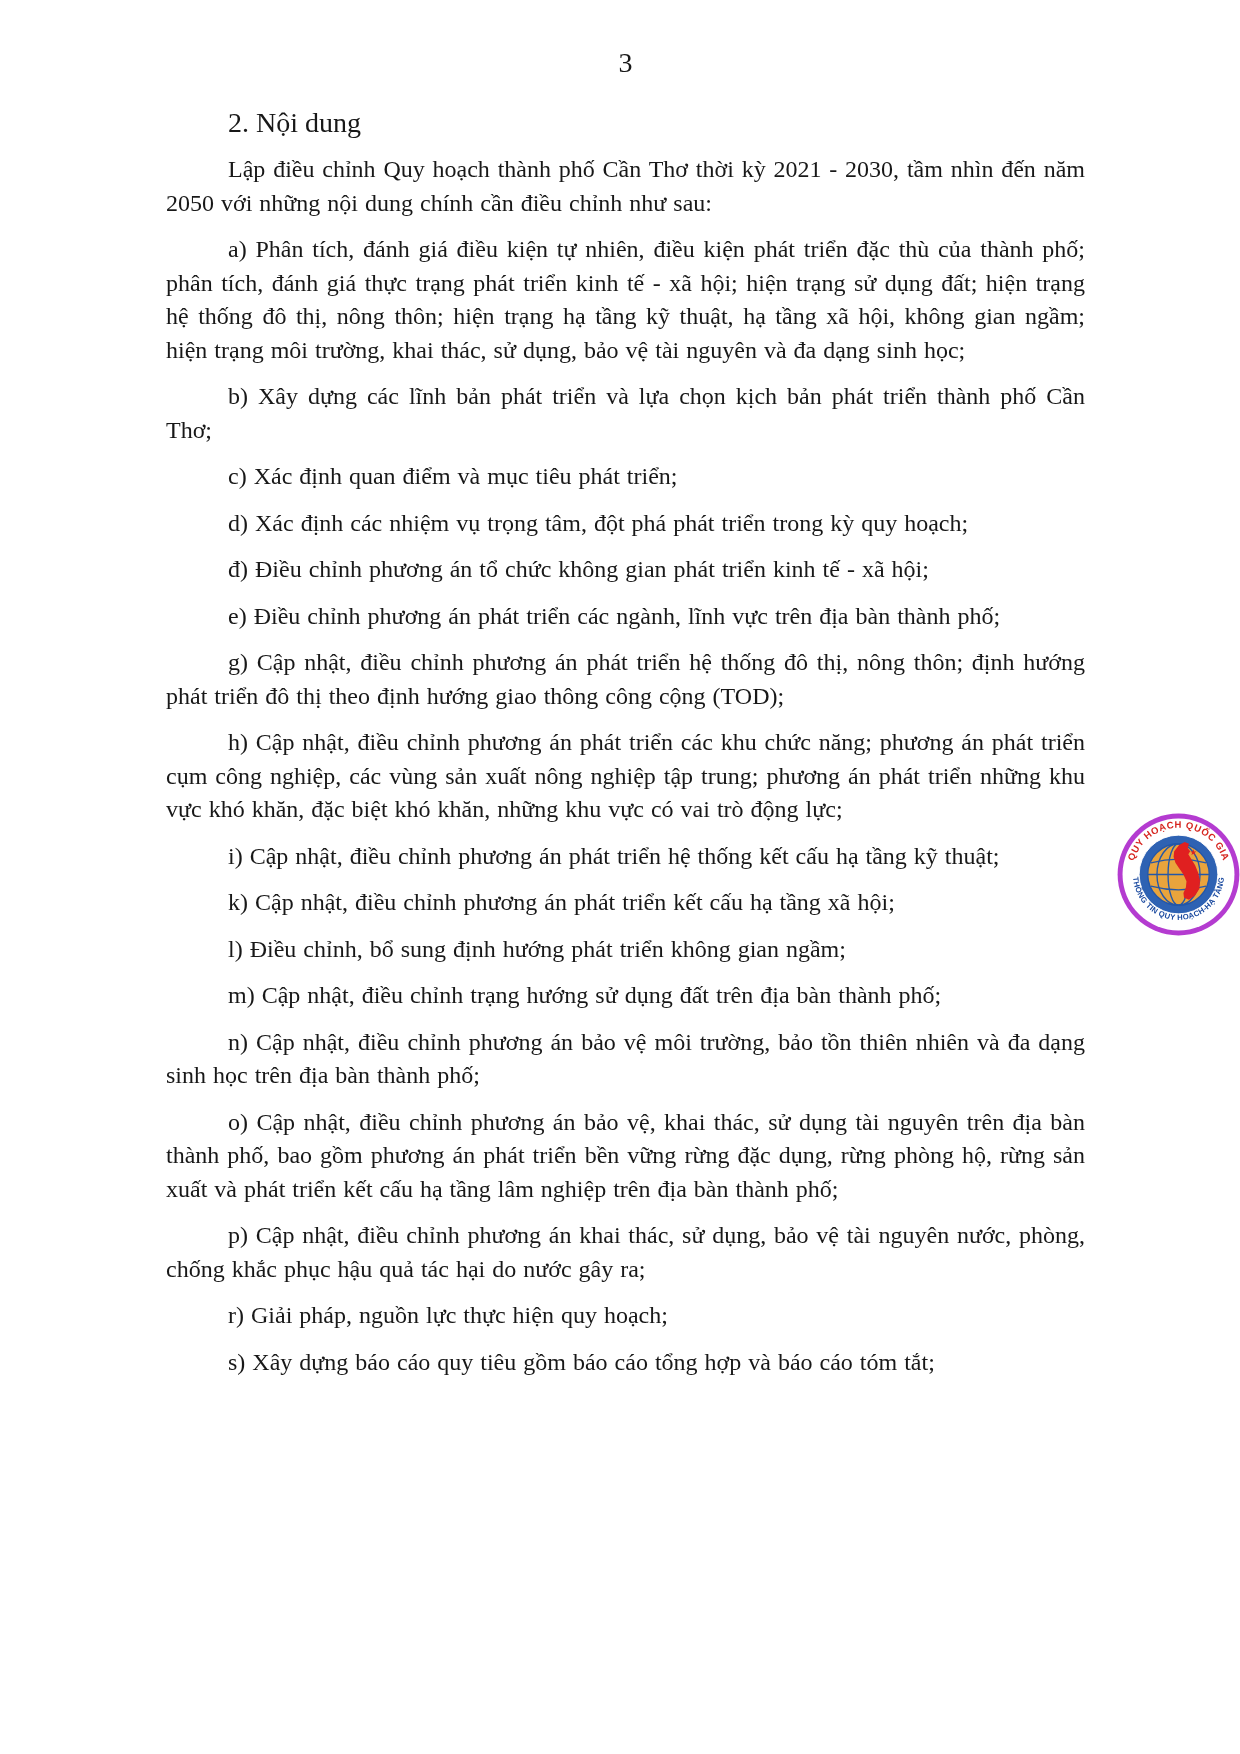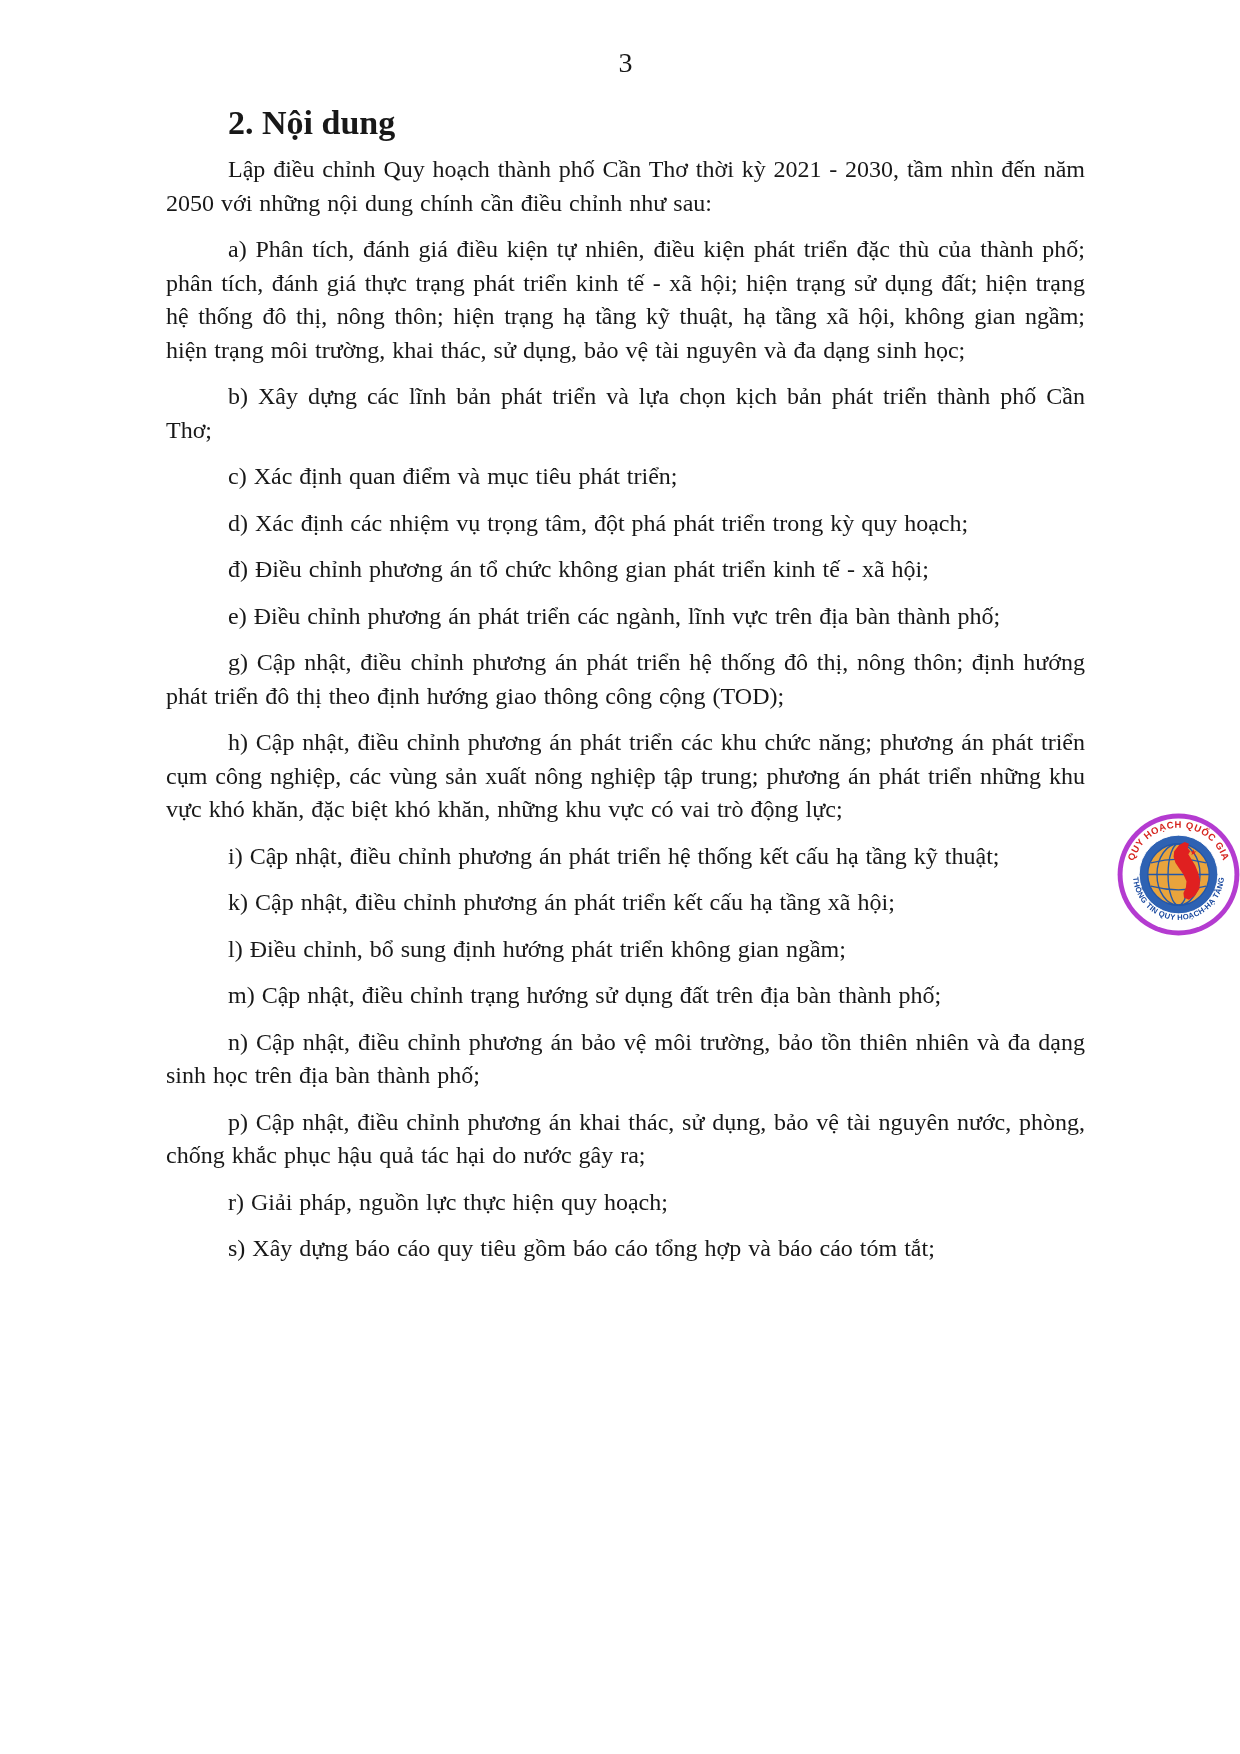--- a/index.html
+++ b/index.html
@@ -24,23 +24,23 @@
   }
   .page-number{
     margin-top:46px;
     text-align:center;
     font-size:28px;
     line-height:34px;
   }
   .heading{
     margin:26px 0 0 0;
     padding-left:62px;
-    font-size:34px;
+    font-size:28px;
     line-height:34px;
-    font-weight:bold;
+    font-weight:normal;
   }
   .para{
     margin:13px 0 0 0;
     font-size:24px;
     line-height:33.5px;
     text-align:justify;
     text-indent:62px;
     word-spacing:1px;
   }
   .stamp{
@@ -72,20 +72,21 @@
     <p class="para">d) Xác định các nhiệm vụ trọng tâm, đột phá phát triển trong kỳ quy hoạch;</p>
     <p class="para">đ) Điều chỉnh phương án tổ chức không gian phát triển kinh tế - xã hội;</p>
     <p class="para">e) Điều chỉnh phương án phát triển các ngành, lĩnh vực trên địa bàn thành phố;</p>
     <p class="para">g) Cập nhật, điều chỉnh phương án phát triển hệ thống đô thị, nông thôn; định hướng phát triển đô thị theo định hướng giao thông công cộng (TOD);</p>
     <p class="para">h) Cập nhật, điều chỉnh phương án phát triển các khu chức năng; phương án phát triển cụm công nghiệp, các vùng sản xuất nông nghiệp tập trung; phương án phát triển những khu vực khó khăn, đặc biệt khó khăn, những khu vực có vai trò động lực;</p>
     <p class="para">i) Cập nhật, điều chỉnh phương án phát triển hệ thống kết cấu hạ tầng kỹ thuật;</p>
     <p class="para">k) Cập nhật, điều chỉnh phương án phát triển kết cấu hạ tầng xã hội;</p>
     <p class="para">l) Điều chỉnh, bổ sung định hướng phát triển không gian ngầm;</p>
     <p class="para">m) Cập nhật, điều chỉnh trạng hướng sử dụng đất trên địa bàn thành phố;</p>
     <p class="para">n) Cập nhật, điều chỉnh phương án bảo vệ môi trường, bảo tồn thiên nhiên và đa dạng sinh học trên địa bàn thành phố;</p>
+    <p class="para">o) Cập nhật, điều chỉnh phương án bảo vệ, khai thác, sử dụng tài nguyên trên địa bàn thành phố, bao gồm phương án phát triển bền vững rừng đặc dụng, rừng phòng hộ, rừng sản xuất và phát triển kết cấu hạ tầng lâm nghiệp trên địa bàn thành phố;</p>
     <p class="para">p) Cập nhật, điều chỉnh phương án khai thác, sử dụng, bảo vệ tài nguyên nước, phòng, chống khắc phục hậu quả tác hại do nước gây ra;</p>
     <p class="para">r) Giải pháp, nguồn lực thực hiện quy hoạch;</p>
     <p class="para">s) Xây dựng báo cáo quy tiêu gồm báo cáo tổng hợp và báo cáo tóm tắt;</p>
   </div>
 
   <div class="stamp">
     <svg viewBox="0 0 200 200" xmlns="http://www.w3.org/2000/svg" xmlns:xlink="http://www.w3.org/1999/xlink">
 
       <circle cx="100" cy="100" r="99" fill="#b43bd0"></circle>
 

